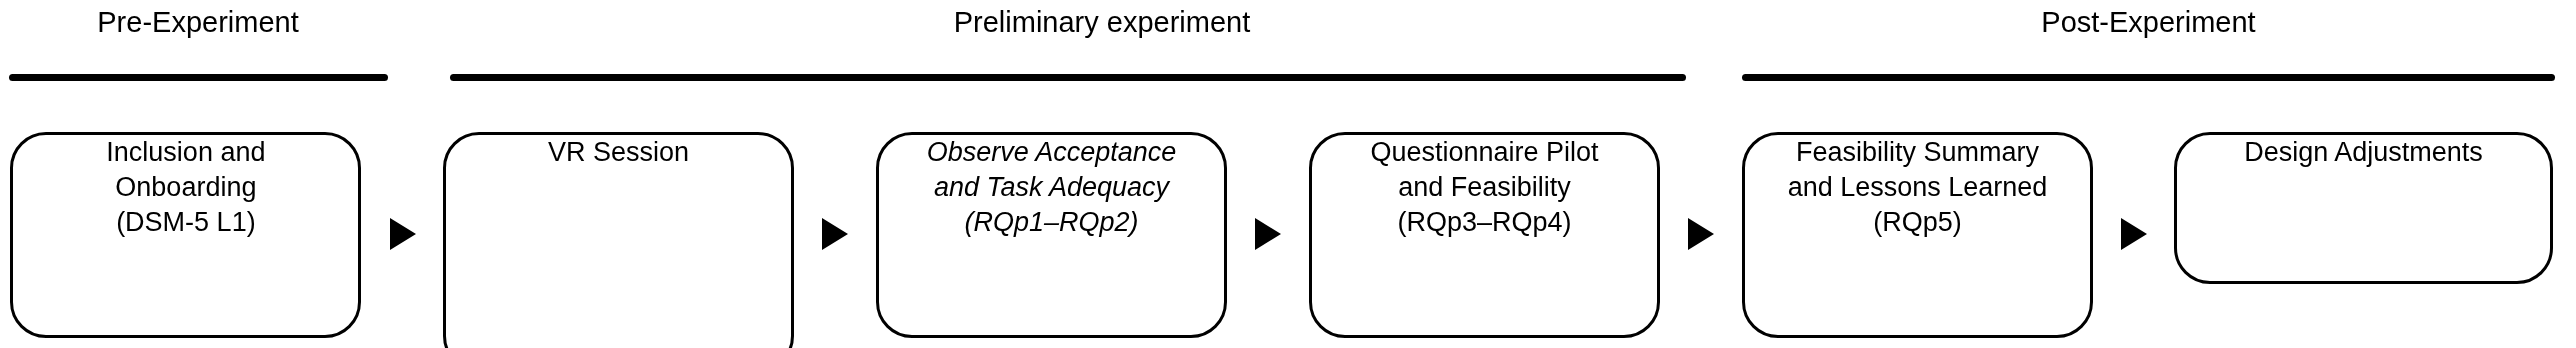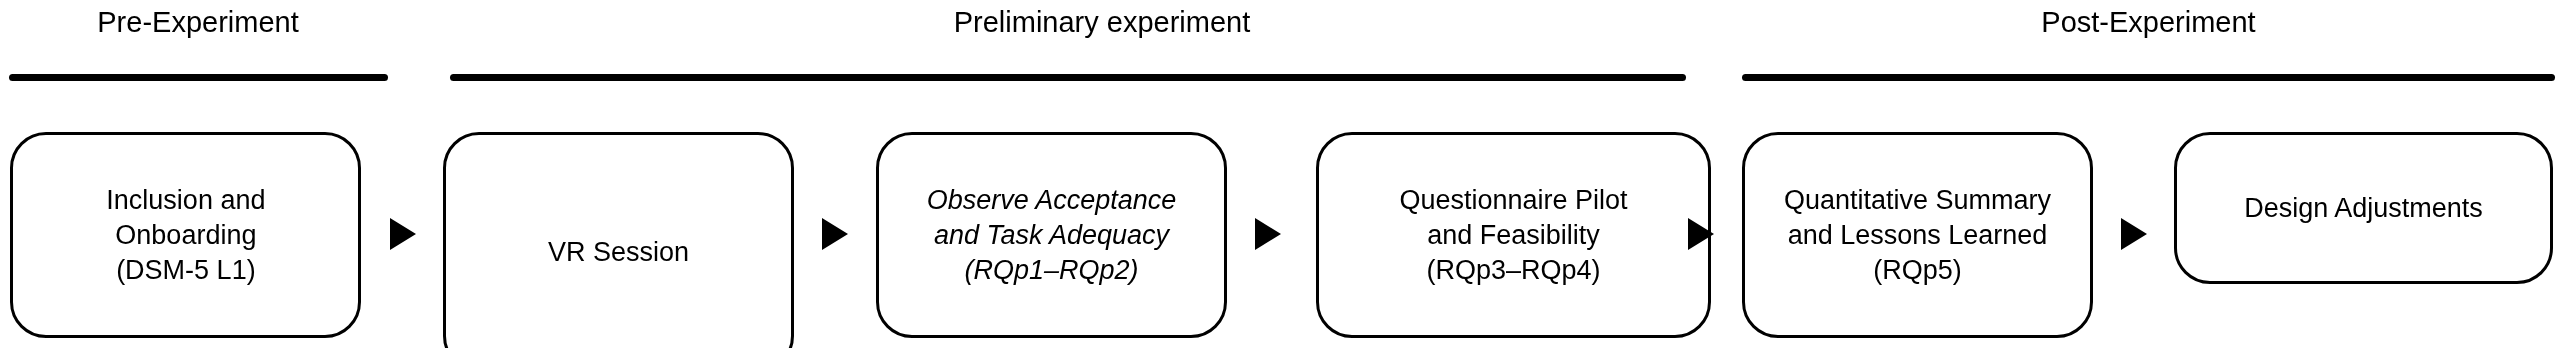--- a/index.html
+++ b/index.html
@@ -38,21 +38,21 @@
   }
 
   
   .node {
     position: absolute;
     box-sizing: border-box;
     border: 3.5px solid #000000;
     border-radius: 36px;
     background: #ffffff;
     display: flex;
-    align-items: center;
+    align-items: flex-start;
     justify-content: center;
   }
   .node-label {
     font-size: 27px;
     line-height: 35px;
     text-align: center;
     color: #000000;
     padding: 0 10.4px;
     white-space: pre-line;
   }
@@ -86,27 +86,27 @@
 (DSM-5 L1)</span>
   </div>
   <div class="node" style="left: 443px; top: 132px; width: 351px; height: 240px;">
     <span class="node-label">VR Session</span>
   </div>
   <div class="node" style="left: 876px; top: 132px; width: 351px; height: 206px; font-style: italic;">
     <span class="node-label">Observe Acceptance
 and Task Adequacy
 (RQp1–RQp2)</span>
   </div>
-  <div class="node" style="left: 1309px; top: 132px; width: 395px; height: 206px; margin-left: 7px;">
+  <div class="node" style="left: 1309px; top: 132px; width: 351px; height: 206px;">
     <span class="node-label">Questionnaire Pilot
 and Feasibility
 (RQp3–RQp4)</span>
   </div>
   <div class="node" style="left: 1742px; top: 132px; width: 351px; height: 206px;">
-    <span class="node-label">Quantitative Summary
+    <span class="node-label">Feasibility Summary
 and Lessons Learned
 (RQp5)</span>
   </div>
   <div class="node" style="left: 2174px; top: 132px; width: 379px; height: 152px;">
     <span class="node-label">Design Adjustments</span>
   </div>
 
   <div class="arrow" style="left: 390px; top: 218px;"></div>
   <div class="arrow" style="left: 822px; top: 218px;"></div>
   <div class="arrow" style="left: 1255px; top: 218px;"></div>

